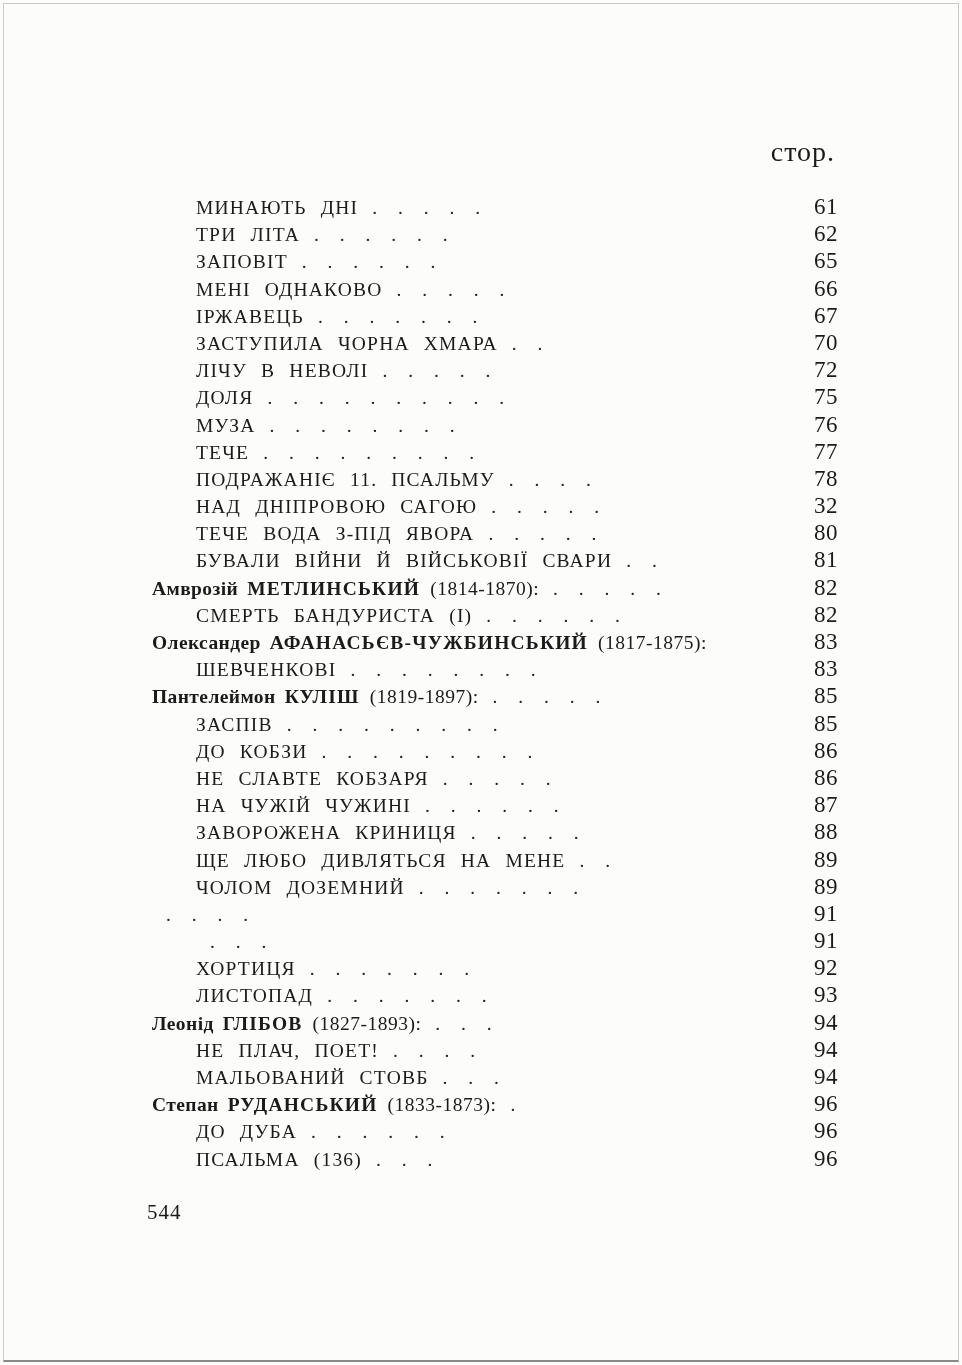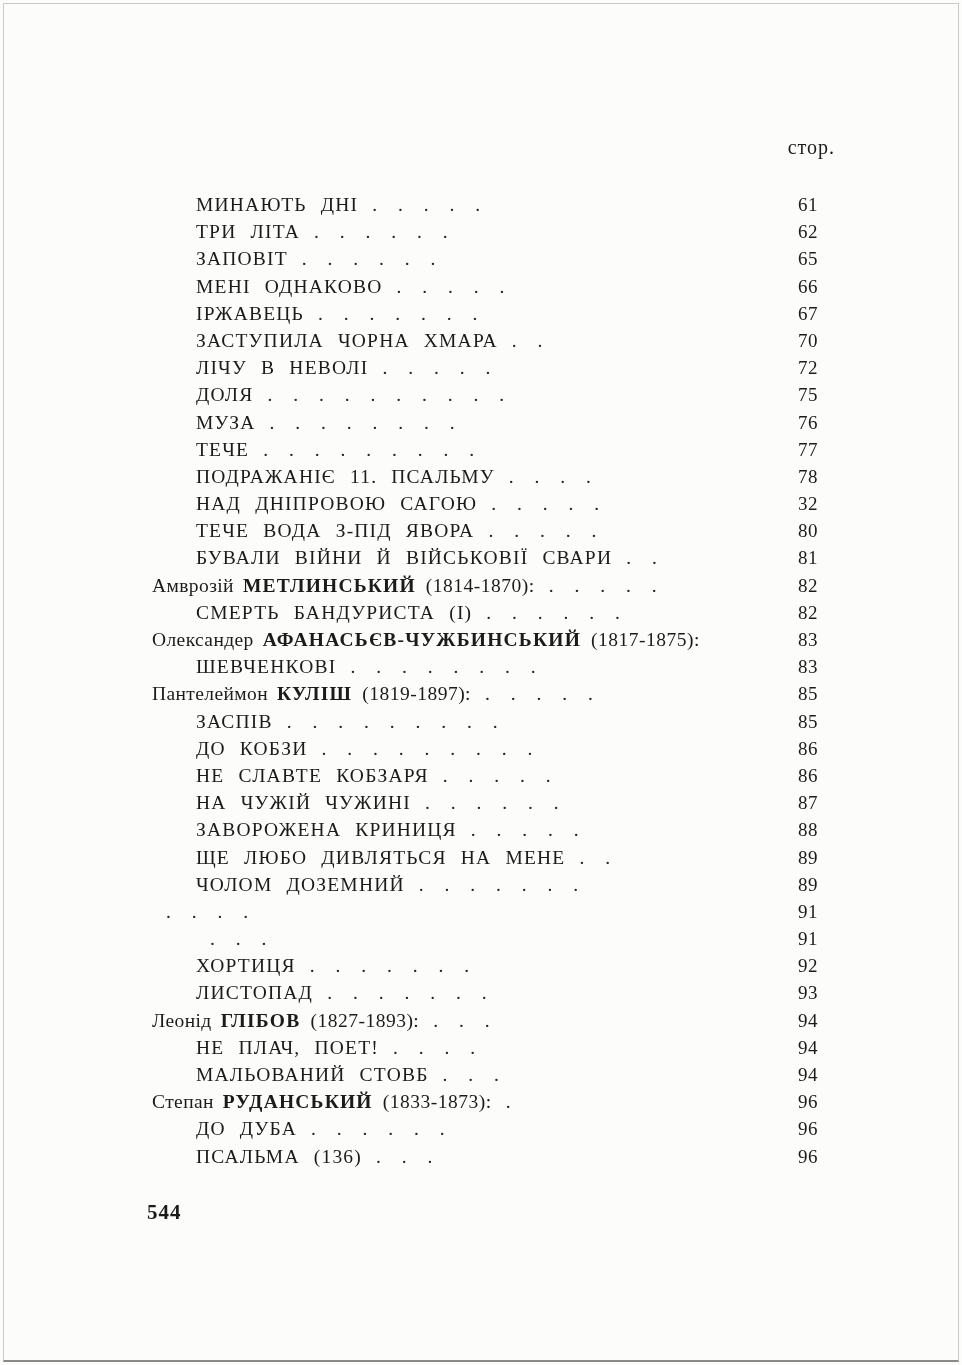--- a/index.html
+++ b/index.html
@@ -20,21 +20,21 @@
     border: 1px solid #c9c9c5;
     border-bottom: 2px solid #8a8a86;
     pointer-events: none;
   }
   .col-header {
     position: absolute;
     top: 136px;
     left: 152px;
     right: 127px;
     text-align: right;
-    font-size: 20px;
+    font-size: 28px;
     letter-spacing: 1px;
   }
   .toc {
     position: absolute;
     top: 194px;
     left: 152px;
     right: 124px;
   }
   .row {
     display: flex;
@@ -42,21 +42,21 @@
     height: 27.2px;
     font-size: 19.5px;
     white-space: nowrap;
   }
   .row.title { padding-left: 44px; }
   .row.title .title-text {
     letter-spacing: 1.2px;
     word-spacing: 8px;
   }
   .row.author .first {
-    font-weight: normal;
+    font-weight: bold;
     letter-spacing: 0.4px;
     text-align: right;
   }
   .row.author .surname {
     font-weight: bold;
     letter-spacing: 1.2px;
     margin-left: 9px;
   }
   .row.author .years {
     margin-left: 10px;
@@ -64,30 +64,30 @@
   }
   .dots {
     margin-left: 14px;
     word-spacing: 16px;
     color: #262626;
     overflow: hidden;
   }
   .pagenum {
     margin-left: auto;
     min-width: 40px;
-    font-size: 19px;
+    text-align: right;
+    font-size: 23px;
     letter-spacing: 0.5px;
   }
   .footer-pagenum {
     position: absolute;
     top: 1200px;
     left: 147px;
     font-size: 21px;
     letter-spacing: 1px;
-    font-weight: bold;
   }
 </style>
 </head>
 <body>
 
 <div class="scan-page">
   <div class="scan-frame"></div>
 
   <div class="col-header">стор.</div>
 

